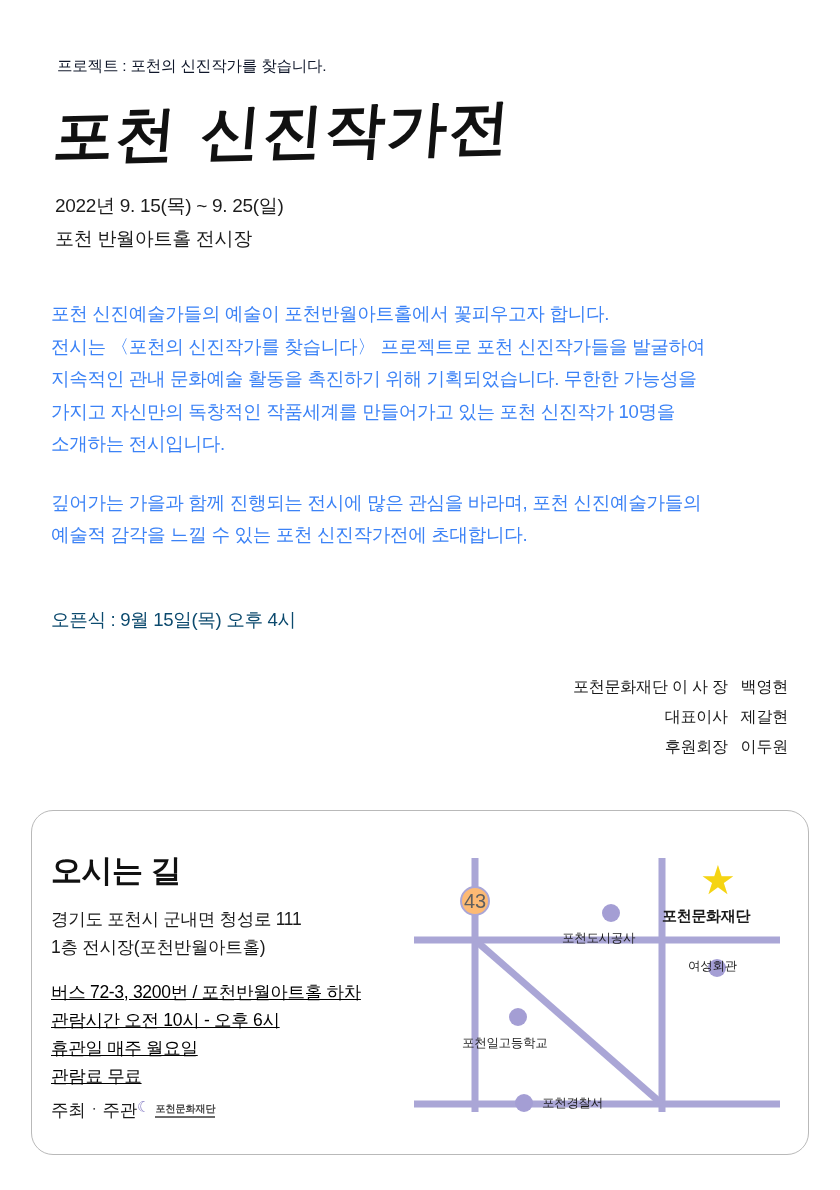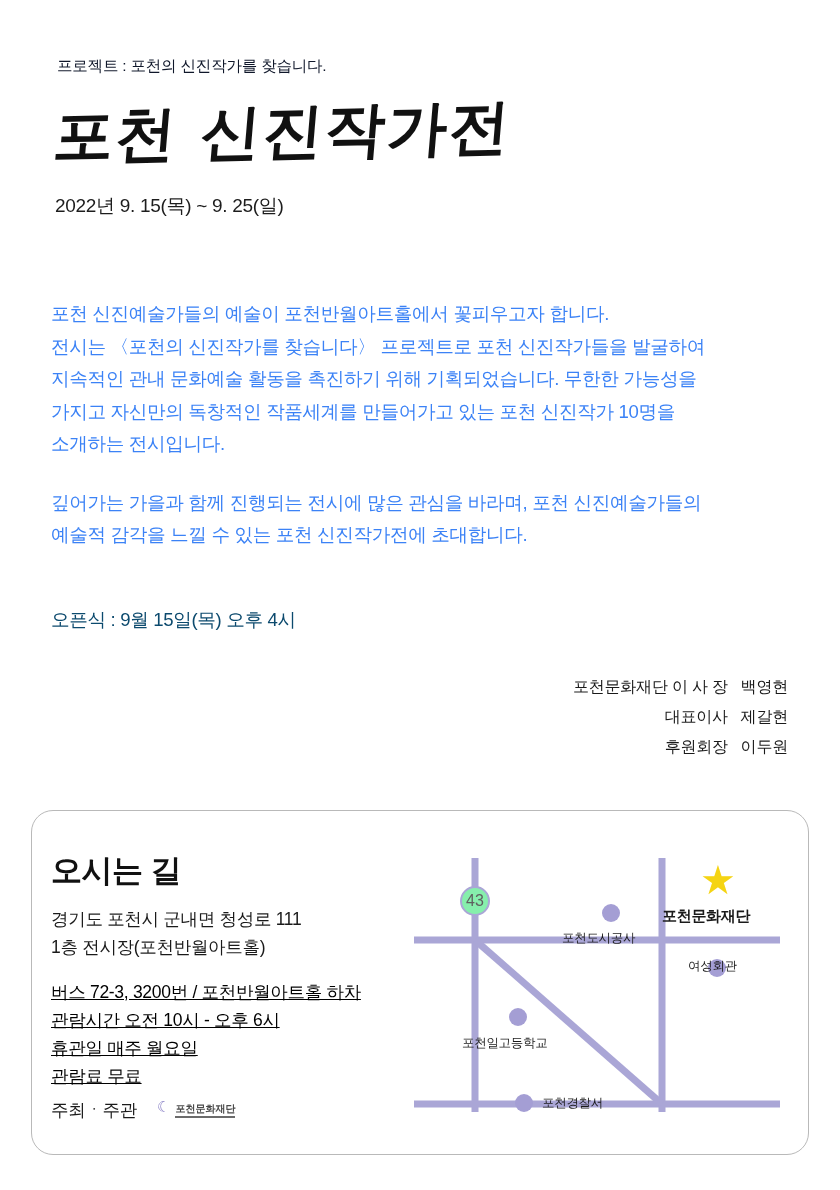--- a/index.html
+++ b/index.html
@@ -137,21 +137,20 @@
     letter-spacing: -0.3px;
     color: #000000;
     text-decoration: underline;
   }
   .host-row {
     position: absolute;
     left: 51px;
     top: 1098px;
     display: flex;
     align-items: center;
-    gap: 20px;
   }
   .host-label {
     font-size: 17.5px;
     letter-spacing: -0.3px;
     color: #1a1a1a;
   }
   .host-logo {
     display: flex;
     align-items: center;
     gap: 5px;
@@ -197,24 +196,24 @@
   }
   .map-label.bold {
     font-size: 15px;
     font-weight: bold;
   }
   .road-badge {
     position: absolute;
     width: 30px;
     height: 30px;
     border-radius: 50%;
-    background: #86efac;
+    background: #fdba74;
     border: 2px solid #aaa6d6;
     color: #5f5f5f;
-    font-size: 16px;
+    font-size: 20px;
     display: flex;
     align-items: center;
     justify-content: center;
     box-sizing: border-box;
   }
   .star {
     position: absolute;
     color: #f5d413;
     font-size: 40px;
     line-height: 1;
@@ -223,20 +222,21 @@
 </head>
 <body>
 
 <div class="page">
 
   <div class="project-line">프로젝트 : 포천의 신진작가를 찾습니다.</div>
 
   <div class="main-title">포천 신진작가전</div>
 
   <div class="date-line">2022년 9. 15(목) ~ 9. 25(일)</div>
+  <div class="venue-line">포천 반월아트홀 전시장</div>
 
   <div class="body-block">
     <p style="white-space: pre-line;">포천 신진예술가들의 예술이 포천반월아트홀에서 꽃피우고자 합니다.
 전시는 〈포천의 신진작가를 찾습니다〉 프로젝트로 포천 신진작가들을 발굴하여
 지속적인 관내 문화예술 활동을 촉진하기 위해 기획되었습니다. 무한한 가능성을
 가지고 자신만의 독창적인 작품세계를 만들어가고 있는 포천 신진작가 10명을
 소개하는 전시입니다.</p>
     <p style="white-space: pre-line;">깊어가는 가을과 함께 진행되는 전시에 많은 관심을 바라며, 포천 신진예술가들의
 예술적 감각을 느낄 수 있는 포천 신진작가전에 초대합니다.</p>
   </div>

